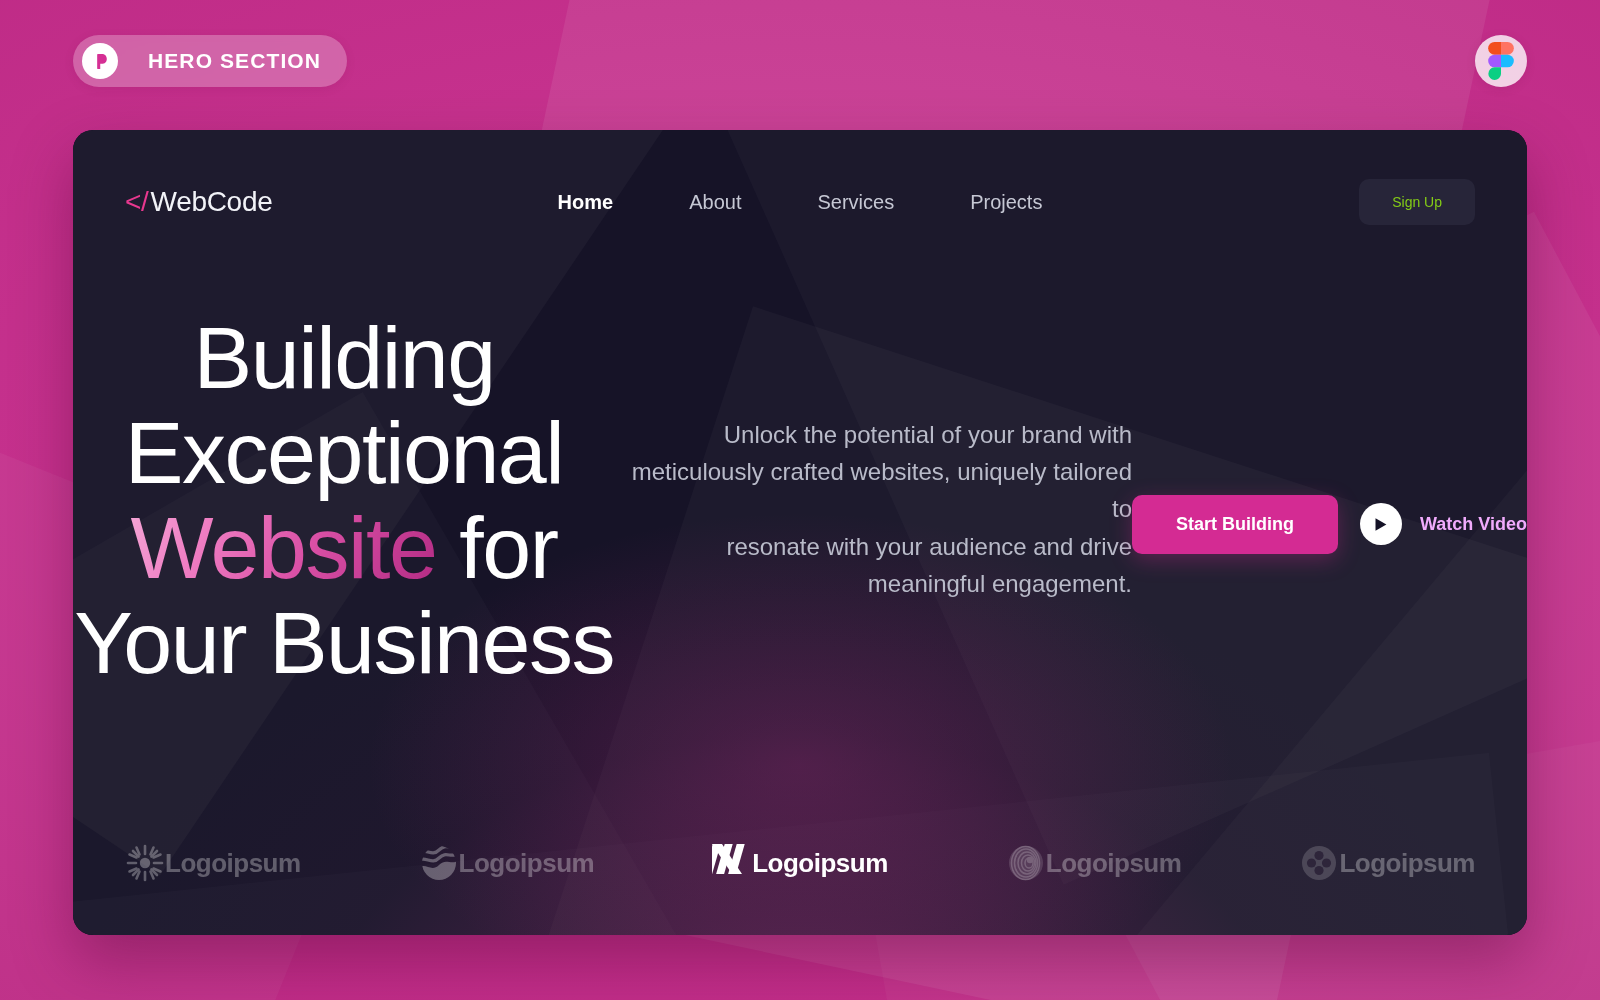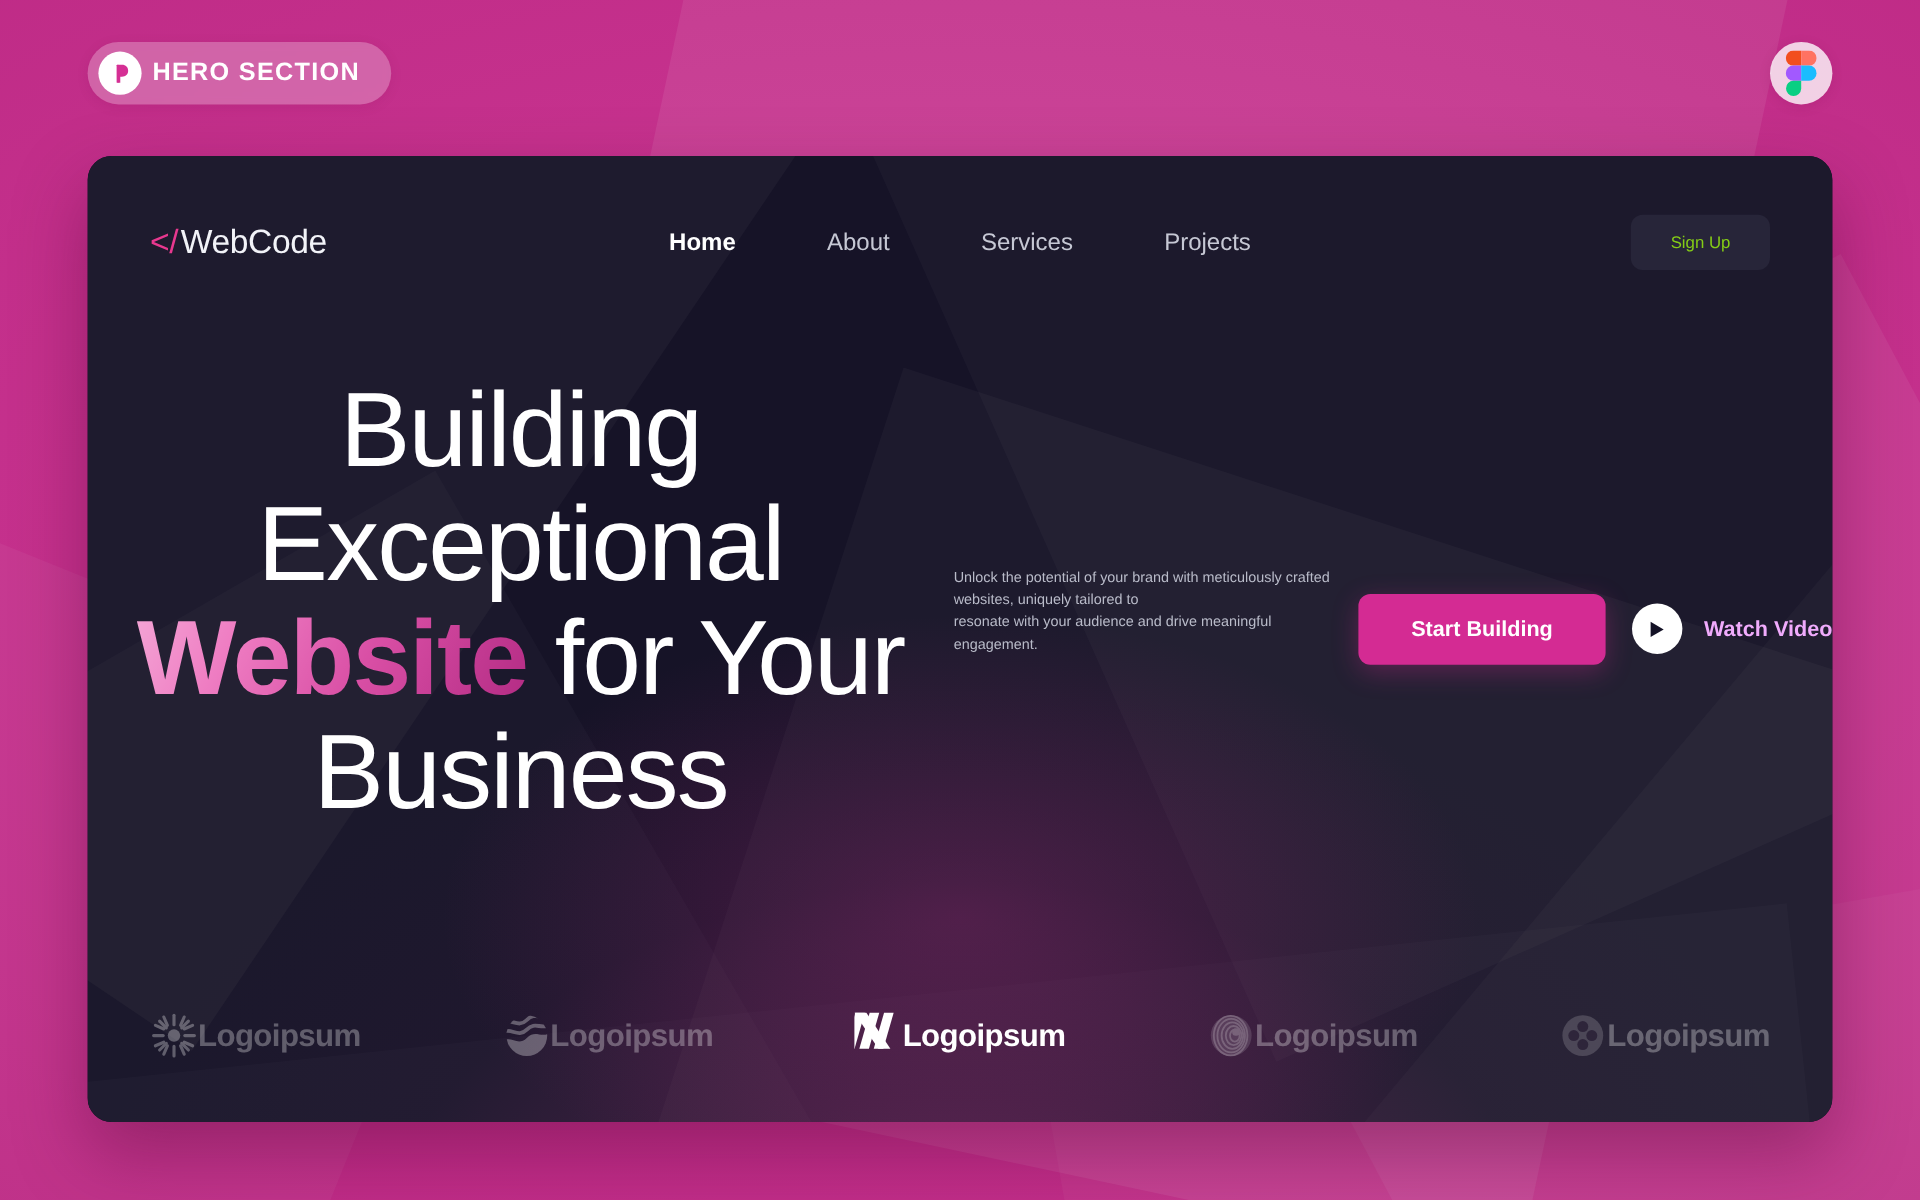--- a/index.html
+++ b/index.html
@@ -21,21 +21,21 @@
            transform:rotate(22deg); opacity:.05; }
   .bd-f4 { width:1000px; height:500px; left:900px; top:780px;
            transform:rotate(-10deg); opacity:.045; }
   #backdrop .vig { position:absolute; inset:0;
            background:radial-gradient(ellipse 110% 90% at 50% 45%,
              rgba(255,255,255,.06) 0%, rgba(120,10,70,.22) 100%); }
 
   
   #hero-badge {
     position:absolute; left:73px; top:35px; height:52px;
-    display:flex; align-items:center; gap:9px;
+    display:flex; align-items:center; gap:30px;
     padding:0 26px 0 9px;
     background:rgba(255,255,255,.26);
     border-radius:30px;
     backdrop-filter:blur(3px);
     box-shadow:0 2px 10px rgba(120,10,70,.12);
   }
   #hero-badge .bmark {
     width:36px; height:36px; border-radius:50%;
     background:#ffffff; display:flex; align-items:center; justify-content:center;
     flex:0 0 auto;
@@ -136,25 +136,25 @@
   #hero-title {
     text-align:center; color:#ffffff;
     font-size:88px; line-height:1.08; font-weight:400;
     letter-spacing:-1.5px;
   }
   #hero-title .tl { display:block; }
   #hero-title .accent {
     background:linear-gradient(118deg,#f4a7d6 0%, #ef7ec3 25%, #d94fa5 58%, #b22a83 100%);
     -webkit-background-clip:text; background-clip:text;
     color:transparent; -webkit-text-fill-color:transparent;
-    font-weight:700;
+    font-weight:400;
   }
   #hero-subtitle {
-    margin-top:18px; text-align:left;
-    color:#b9bbc9; font-size:12px; line-height:1.55;
+    margin-top:18px; text-align:right;
+    color:#b9bbc9; font-size:24px; line-height:1.55;
     max-width:900px; font-weight:400;
   }
   #hero-subtitle .sl { display:block; }
 
   #hero-actions {
     margin-top:48px; display:flex; align-items:center; gap:22px;
   }
   #start-building-button {
     background:#d42b93; color:#ffffff;
     font-size:18px; font-weight:700;

